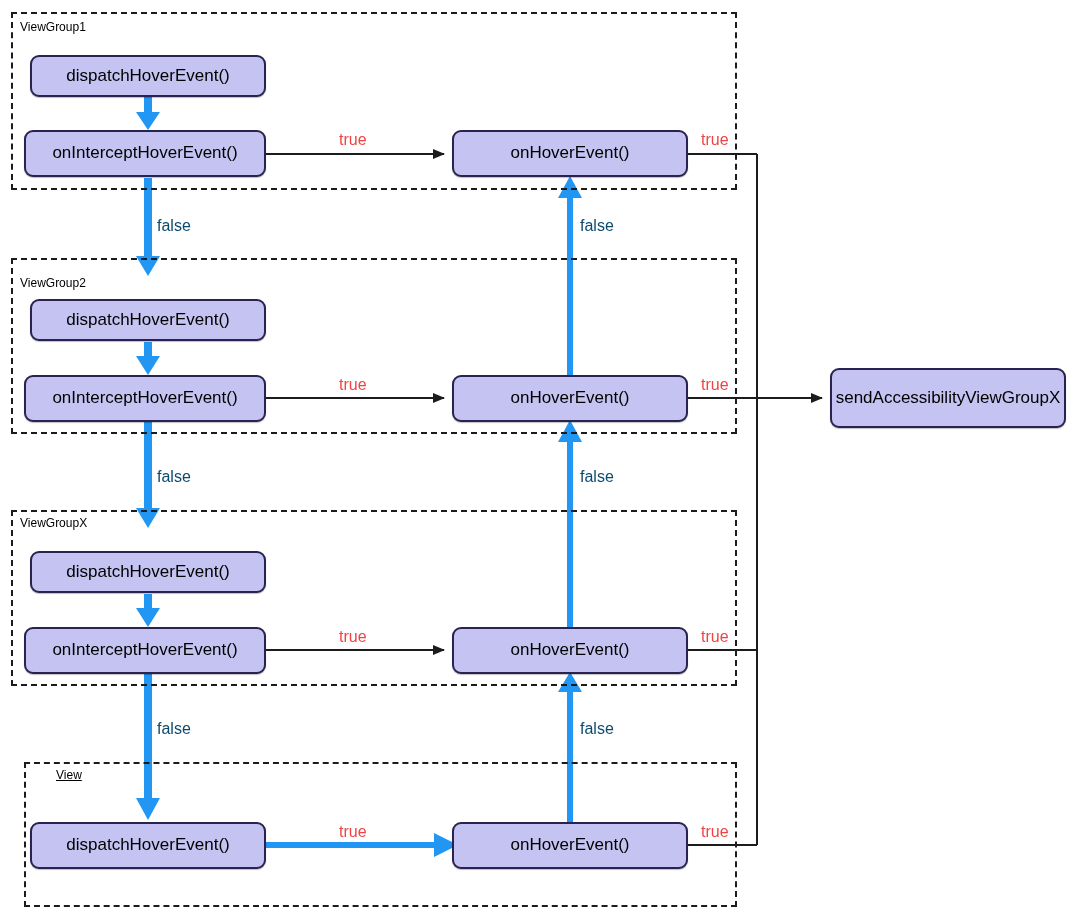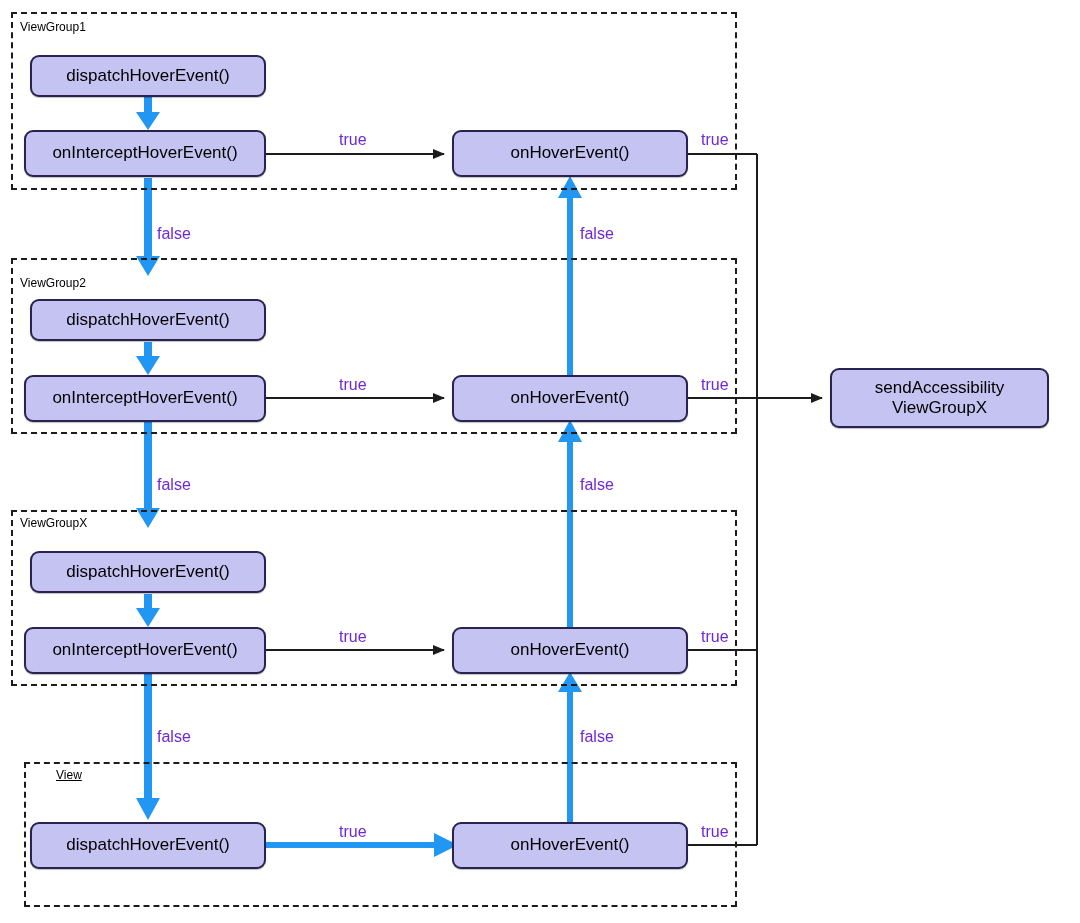--- a/index.html
+++ b/index.html
@@ -52,22 +52,22 @@
     color: #000000;
     line-height: 1.18;
     box-shadow: 0 1px 1px rgba(0,0,0,0.25);
   }
   .edge-label {
     position: absolute;
     font-size: 16px;
     white-space: nowrap;
     line-height: 1;
   }
-  .label-true { color: #6d28d9; }
-  .label-false { color: #6d28d9; margin-top: 8px; }
+  .label-true { color: #ef4444; }
+  .label-false { color: #0c4a6e; }
 </style>
 </head>
 <body>
 
 <div id="canvas">
 
   <svg id="wires" viewBox="0 0 1080 923">
     <defs>
       <marker id="arrowBlue" markerWidth="10" markerHeight="9" refX="9" refY="4.5" orient="auto" markerUnits="userSpaceOnUse">
         <path d="M0,0 L10,4.5 L0,9 z" fill="#2196f3"></path>
@@ -189,21 +189,21 @@
   <div class="node" style="left:30px; top:551px; width:236px; height:42px;">dispatchHoverEvent()</div>
 
   <div class="node" style="left:24px; top:627px; width:242px; height:47px;">onInterceptHoverEvent()</div>
 
   <div class="node" style="left:452px; top:627px; width:236px; height:47px;">onHoverEvent()</div>
 
   <div class="node" style="left:30px; top:822px; width:236px; height:47px;">dispatchHoverEvent()</div>
 
   <div class="node" style="left:452px; top:822px; width:236px; height:47px;">onHoverEvent()</div>
 
-  <div class="node" style="left:830px; top:368px; width:219px; height:60px; flex-direction:column;">
+  <div class="node" style="left:830px; top:368px; width:236px; height:60px; flex-direction:row;">
     <span>sendAccessibility</span>
     <span>ViewGroupX</span>
   </div>
 
   <div class="edge-label label-true" style="left:339px; top:132px;">true</div>
   <div class="edge-label label-true" style="left:701px; top:132px;">true</div>
 
   <div class="edge-label label-true" style="left:339px; top:377px;">true</div>
   <div class="edge-label label-true" style="left:701px; top:377px;">true</div>
 

